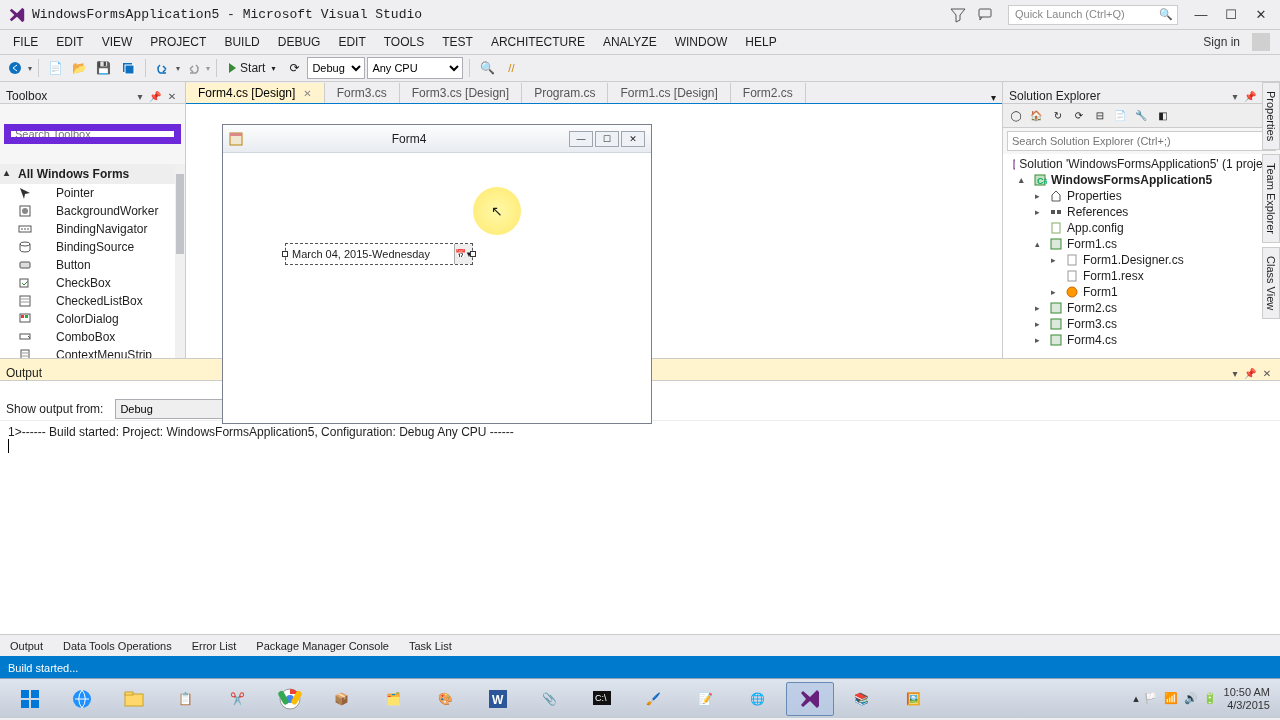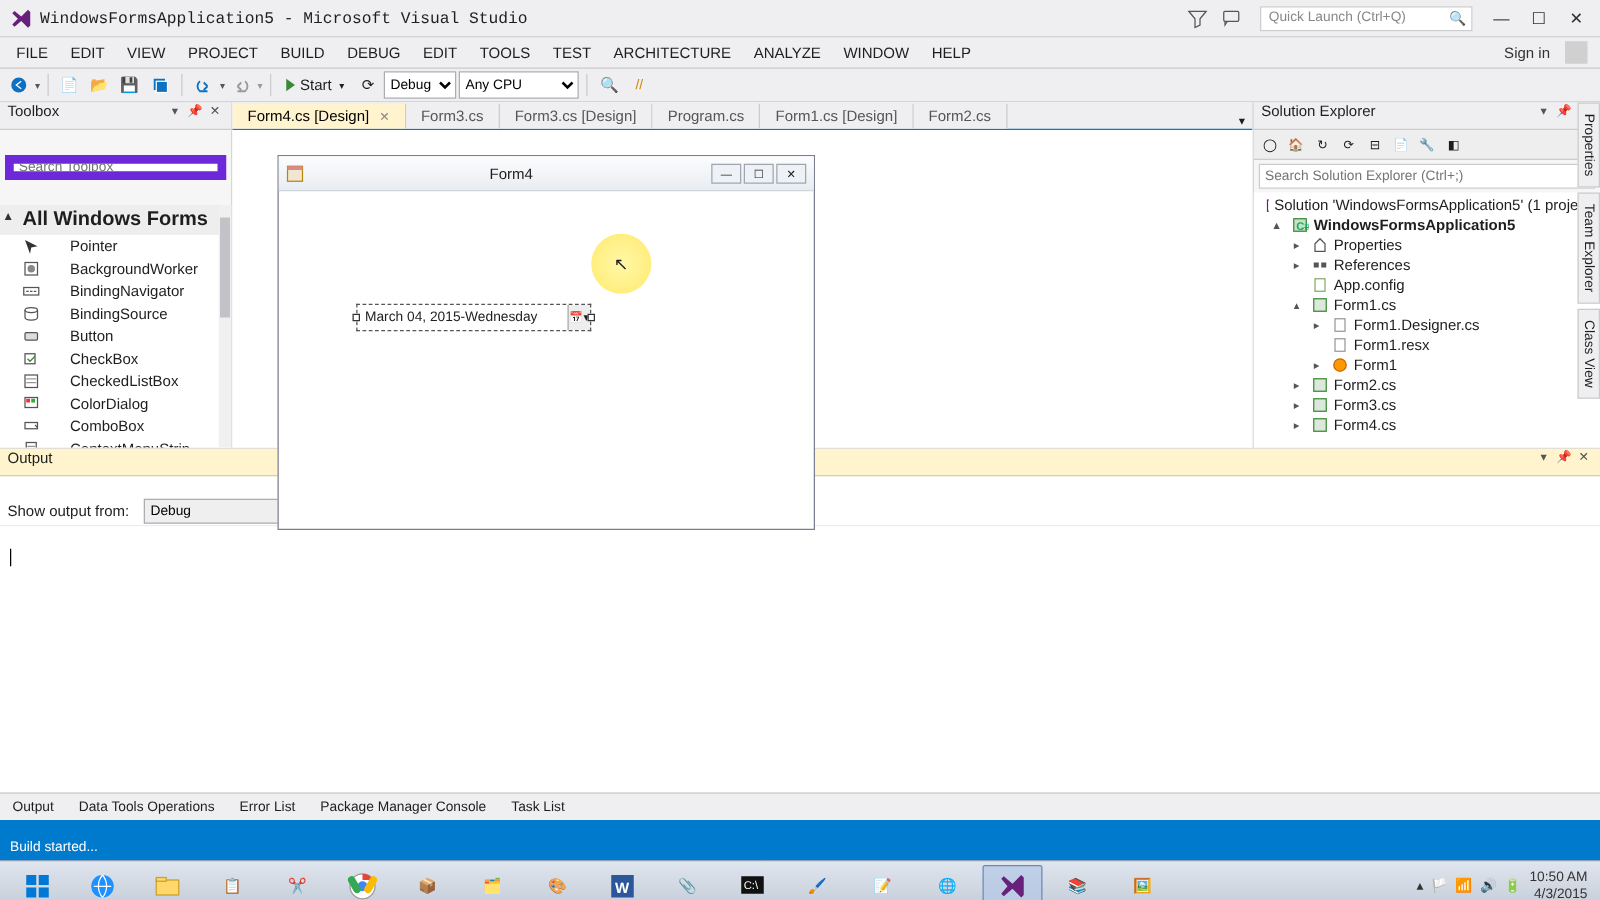--- a/index.html
+++ b/index.html
@@ -25,28 +25,28 @@
 .toolbar .sep { width: 1px; height: 18px; background: #ccc; margin: 0 4px; }
 .toolbar select { height: 22px; border: 1px solid #abadb3; font-size: 11px; background: #fff; }
 .toolbar .start { display: flex; align-items: center; height: 22px; padding: 0 6px; gap: 4px; }
 .toolbar .play { width: 0; height: 0; border-left: 7px solid #388a34; border-top: 5px solid transparent; border-bottom: 5px solid transparent; }
 
 
 .content { display: flex; height: 276px; }
 
 
 .toolbox { width: 186px; background: #f6f6f6; display: flex; flex-direction: column; border-right: 1px solid #ccc; }
-.panel-header { height: 22px; background: #efeff2; border-bottom: 1px solid #ccc; display: flex; align-items: flex-start; padding: 0 6px; font-size: 12px; }
+.panel-header { height: 22px; background: #efeff2; border-bottom: 1px solid #ccc; display: flex; align-items: flex-end; padding: 0 6px; font-size: 12px; }
 .panel-header .phbtn { margin-left: auto; width: 14px; height: 14px; display: flex; align-items: center; justify-content: center; font-size: 10px; color: #555; }
 .panel-header .phbtn + .phbtn { margin-left: 2px; }
 .toolbox input.search { margin: 20px 4px; height: 20px; border: 7px solid #6d28d9; padding: 0 4px; font-size: 11px; }
 .toolbox .tblist { flex: 1; overflow: hidden; background: #fff; position: relative; }
 .toolbox .tblist .scroll { position: absolute; right: 0; top: 0; bottom: 0; width: 10px; background: #f0f0f0; }
 .toolbox .tblist .scroll .thumb { position: absolute; left: 1px; right: 1px; top: 10px; height: 80px; background: #c2c3c9; }
-.toolbox .group { font-weight: bold; padding: 3px 6px 3px 18px; background: #eee; position: relative; font-size: 16px; }
+.toolbox .group { font-weight: bold; padding: 3px 6px 3px 18px; background: #eee; position: relative; font-size: 12px; }
 .toolbox .group::before { content: "▴"; position: absolute; left: 4px; top: 3px; font-size: 10px; color: #333; }
 .toolbox .titem { padding: 2px 6px 2px 18px; display: flex; align-items: center; gap: 24px; font-size: 12px; }
 .toolbox .ticon { width: 14px; height: 14px; display: inline-block; }
 
 
 .rtabs { position: absolute; right: 0; top: 82px; display: flex; flex-direction: column; gap: 4px; }
 .rtab { writing-mode: vertical-lr; background: #efeff2; border: 1px solid #ccc; padding: 8px 2px; font-size: 11px; }
 
 
 .docarea { flex: 1; background: #fff; display: flex; flex-direction: column; }
@@ -85,21 +85,21 @@
 .output .outbar { height: 24px; display: flex; align-items: center; gap: 12px; padding: 2px 6px; border-bottom: 1px solid #eee; margin-top: 16px; }
 .output .outbar select { height: 20px; font-size: 11px; border: 1px solid #abadb3; width: 280px; }
 .output .outtext { flex: 1; padding: 4px 8px; font-family: Consolas, monospace; font-size: 12px; white-space: pre; position: relative; }
 .output .outtext .cursor-line { border-left: 1px solid #000; height: 14px; display: inline-block; }
 
 
 .btabs { height: 22px; background: #efeff2; display: flex; align-items: center; border-top: 1px solid #ccc; }
 .btab { padding: 3px 10px; font-size: 11px; }
 
 
-.statusbar { height: 22px; background: #007acc; color: #fff; display: flex; align-items: flex-start; padding: 16px 8px; font-size: 11px; }
+.statusbar { height: 22px; background: #007acc; color: #fff; display: flex; align-items: flex-end; padding: 4px 8px; font-size: 11px; }
 
 
 .taskbar { height: 40px; background: linear-gradient(#dfe5ee, #c4ccd8); display: flex; align-items: center; padding: 0 4px; border-top: 1px solid #8ea0b8; }
 .taskbar .tkbtn { width: 48px; height: 34px; margin: 0 2px; border: 1px solid transparent; display: flex; align-items: center; justify-content: center; border-radius: 2px; }
 .taskbar .tkbtn.active { background: rgba(180,200,230,0.7); border-color: #6a8ab6; }
 .taskbar .tray { margin-left: auto; display: flex; align-items: center; gap: 6px; padding: 0 6px; font-size: 11px; color: #333; }
 .taskbar .clock { text-align: right; line-height: 1.1; font-size: 11px; }
 
 svg { display: block; }
 </style>
@@ -441,21 +441,21 @@
     <span class="phbtn">▾</span>
     <span class="phbtn">📌</span>
     <span class="phbtn">✕</span>
   </div>
   <div class="outbar">
     <span>Show output from:</span>
     <select><option>Debug</option></select>
     <span class="sbtn">⎚</span>
     <span class="sbtn">↩</span>
   </div>
-  <div class="outtext">
+  <div class="outtext"><span>1&gt;------ Build started: Project: WindowsFormsApplication5, Configuration: Debug Any CPU ------</span>
 <span class="cursor-line"></span></div>
 </div>
 
 <div class="btabs">
   <div class="btab">Output</div>
   <div class="btab">Data Tools Operations</div>
   <div class="btab">Error List</div>
   <div class="btab">Package Manager Console</div>
   <div class="btab">Task List</div>
 </div>

